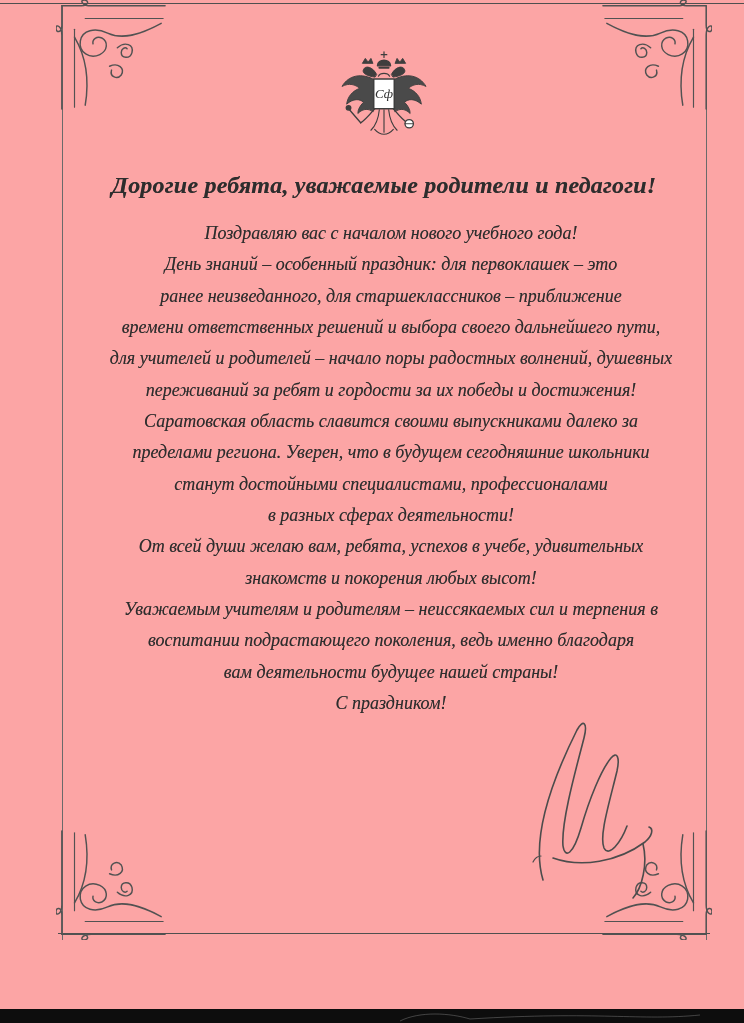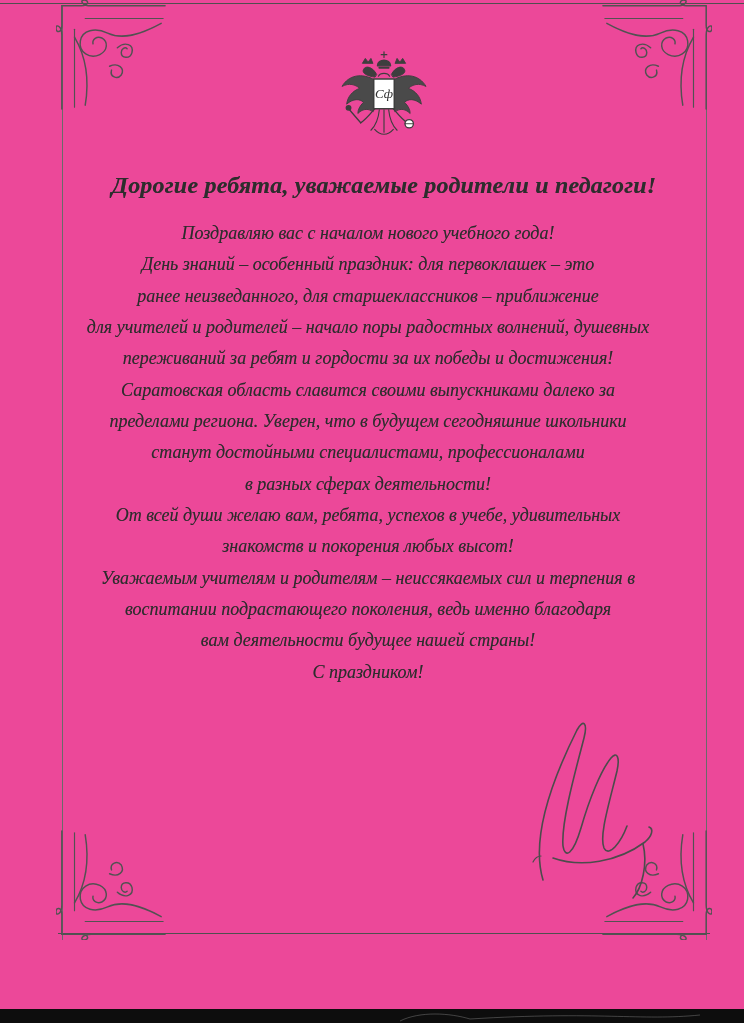--- a/index.html
+++ b/index.html
@@ -1,19 +1,19 @@
 <!DOCTYPE html>
 <html><head>
 <meta charset="utf-8">
 <style>
   html,body{margin:0;padding:0;background:#e8e8e8;}
   .page{
     position:relative;
     width:744px;height:1023px;
-    background:#ec4899;
+    background:#fca5a5;
     overflow:hidden;
     font-family:"Liberation Serif","DejaVu Serif",serif;
     color:#2d2d2d;
   }
   
   .line{position:absolute;background:#4f4f4f;}
   .line.faint{background:#6a6a6a;}
   
   .corner{position:absolute;width:112px;height:112px;}
   .corner svg{width:100%;height:100%;display:block;}
@@ -24,21 +24,21 @@
   .emblem{position:absolute;left:337px;top:50px;width:94px;height:98px;}
   .emblem svg{width:100%;height:100%;display:block;}
   
   .salutation{
     position:absolute;left:40px;top:172px;width:688px;
     text-align:center;font-size:24px;font-weight:bold;font-style:italic;
     letter-spacing:.2px;white-space:nowrap;
     text-shadow:0 0 .5px rgba(45,45,45,.55);
   }
   .body-text{
-    position:absolute;left:24px;top:218px;width:688px;
+    position:absolute;left:47px;top:218px;width:688px;
     font-size:18px;font-style:italic;line-height:31.35px;
     text-align:center;
     text-shadow:0 0 .5px rgba(45,45,45,.5);
   }
   .body-text div{white-space:nowrap;}
   .sig-block{
     position:absolute;left:95px;top:795px;
     font-size:17px;font-weight:bold;font-style:italic;line-height:23.6px;
     text-shadow:0 0 .5px rgba(45,45,45,.55);
   }
@@ -131,20 +131,21 @@
       <text x="50" y="51" text-anchor="middle" font-family="Liberation Serif, DejaVu Serif, serif" font-size="14" font-style="italic" fill="#2f2f2f">Сф</text>
     </svg>
   </div>
 
   <div class="salutation">Дорогие ребята, уважаемые родители и педагоги!</div>
 
   <div class="body-text">
     <div>Поздравляю вас с началом нового учебного года!</div>
     <div>День знаний – особенный праздник: для первоклашек – это</div>
     <div>ранее неизведанного, для старшеклассников – приближение</div>
+    <div>времени ответственных решений и выбора своего дальнейшего пути,</div>
     <div>для учителей и родителей – начало поры радостных волнений, душевных</div>
     <div>переживаний за ребят и гордости за их победы и достижения!</div>
     <div>Саратовская область славится своими выпускниками далеко за</div>
     <div>пределами региона. Уверен, что в будущем сегодняшние школьники</div>
     <div>станут достойными специалистами, профессионалами</div>
     <div>в разных сферах деятельности!</div>
     <div>От всей души желаю вам, ребята, успехов в учебе, удивительных</div>
     <div>знакомств и покорения любых высот!</div>
     <div>Уважаемым учителям и родителям – неиссякаемых сил и терпения в</div>
     <div>воспитании подрастающего поколения, ведь именно благодаря</div>

